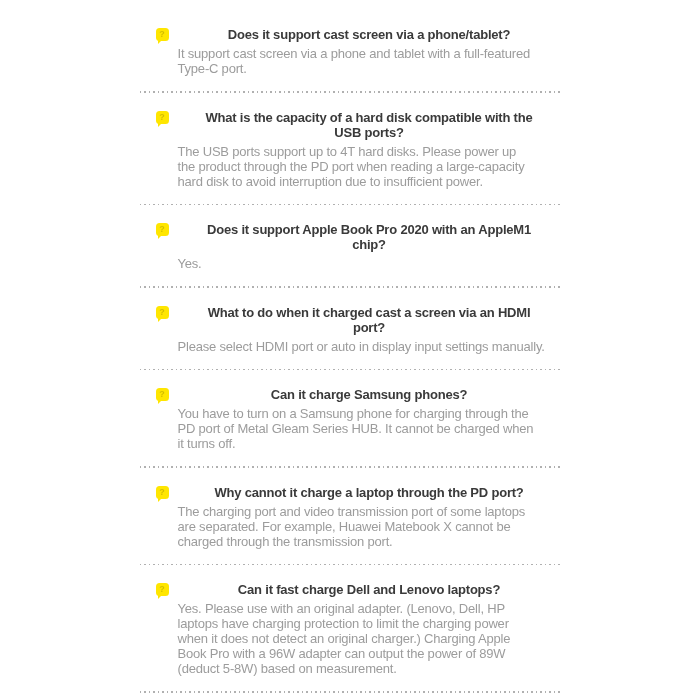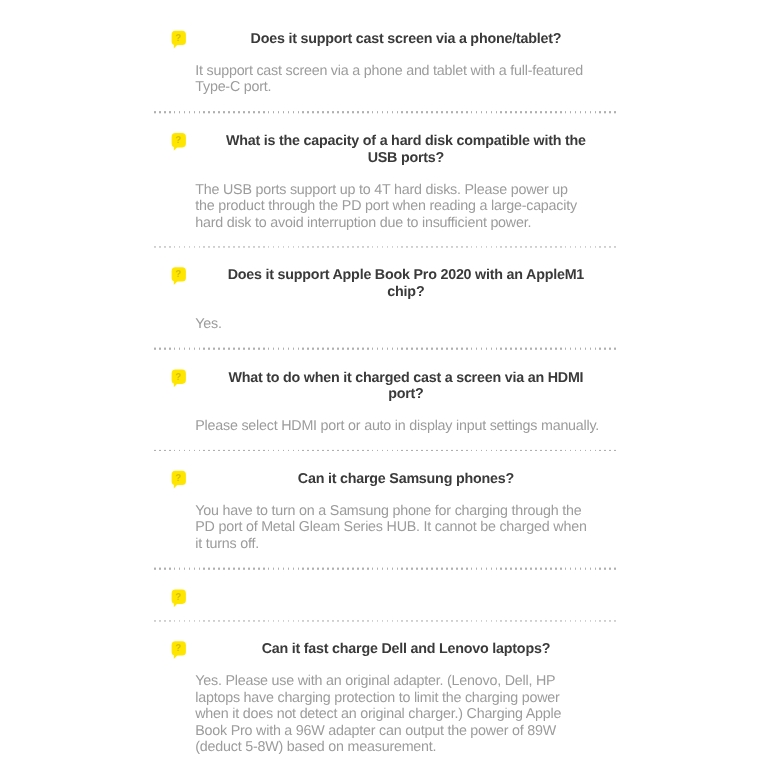--- a/index.html
+++ b/index.html
@@ -64,21 +64,21 @@
     line-height: 15px;
     letter-spacing: -0.2px;
     white-space: pre-line;
     text-align: center;
   }
   .a {
     font-size: 13px;
     font-weight: normal;
     color: #9c9c9c;
     line-height: 15px;
-    margin-top: 14px;
+    margin-top: 4px;
     letter-spacing: -0.2px;
     white-space: pre-line;
   }
   .sep {
     height: 1.5px;
     background-image: repeating-linear-gradient(to right, #b0b0b0 0 1.5px, transparent 1.5px 4.5px);
   }
 </style>
 </head>
 <body>
@@ -151,20 +151,26 @@
 it turns off.</div>
     </div>
   </div>
   <div class="sep"></div>
 
   <div class="faq-item">
     <span class="bubble">
         <span class="bubble-glyph">?</span>
         <span class="bubble-tail"></span>
       </span>
+    <div class="texts">
+      <div class="q">Why cannot it charge a laptop through the PD port?</div>
+      <div class="a">The charging port and video transmission port of some laptops
+are separated. For example, Huawei Matebook X cannot be
+charged through the transmission port.</div>
+    </div>
   </div>
   <div class="sep"></div>
 
   <div class="faq-item">
     <span class="bubble">
         <span class="bubble-glyph">?</span>
         <span class="bubble-tail"></span>
       </span>
     <div class="texts">
       <div class="q">Can it fast charge Dell and Lenovo laptops?</div>

